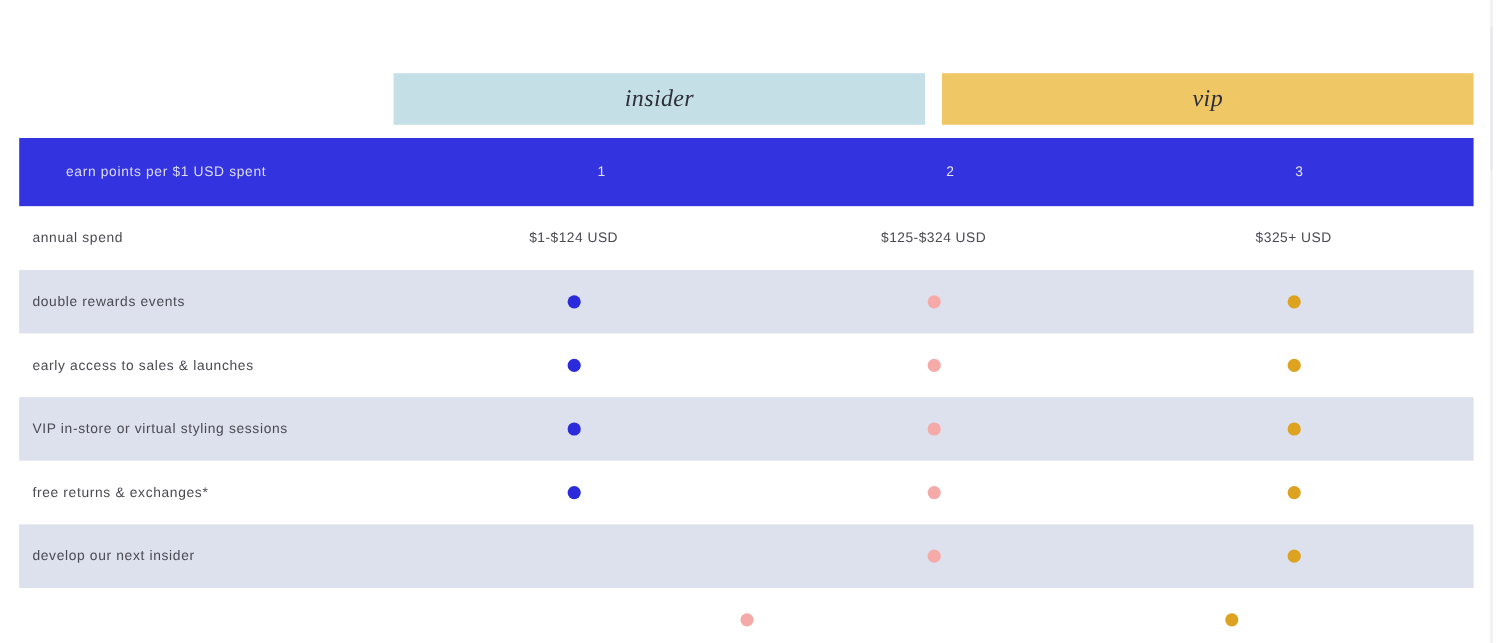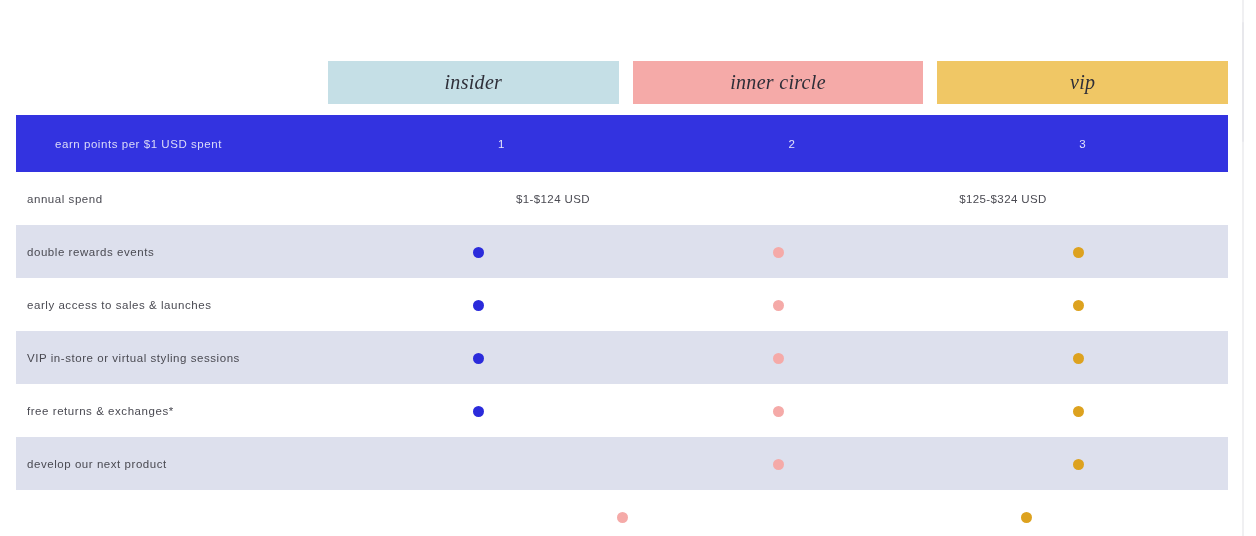--- a/index.html
+++ b/index.html
@@ -128,36 +128,36 @@
 <body>
 
 <div class="page">
 
   <div class="table">
 
     <div class="row header-row">
       <div class="c-label"></div>
       <div class="tabs-wrap" id="tabs-wrap">
           <div class="tab" style="background: rgb(197, 223, 230);">insider</div>
-          <div class="tab" style="background: rgb(245, 170, 168);">inner circle</div>
           <div class="tab" style="background: rgb(240, 199, 101); font-style: italic;">vip</div>
         </div>
     </div>
 
     <div id="rows-container">
         <div class="row row-blue">
           <div class="c-label">earn points per $1 USD spent</div>
           <div class="c-tier">1</div>
           <div class="c-tier">2</div>
           <div class="c-tier">3</div>
         </div>
         <div class="row row-data row-plain">
           <div class="c-label">annual spend</div>
           <div class="c-tier">$1-$124 USD</div>
           <div class="c-tier">$125-$324 USD</div>
+          <div class="c-tier">$325+ USD</div>
         </div>
         <div class="row row-data row-shade">
           <div class="c-label">double rewards events</div>
           <div class="c-tier"><span class="dot dot-blue"></span></div>
           <div class="c-tier"><span class="dot dot-pink"></span></div>
           <div class="c-tier"><span class="dot dot-gold"></span></div>
         </div>
         <div class="row row-data row-plain">
           <div class="c-label">early access to sales &amp; launches</div>
           <div class="c-tier"><span class="dot dot-blue"></span></div>
@@ -170,21 +170,21 @@
           <div class="c-tier"><span class="dot dot-pink"></span></div>
           <div class="c-tier"><span class="dot dot-gold"></span></div>
         </div>
         <div class="row row-data row-plain">
           <div class="c-label">free returns &amp; exchanges*</div>
           <div class="c-tier"><span class="dot dot-blue"></span></div>
           <div class="c-tier"><span class="dot dot-pink"></span></div>
           <div class="c-tier"><span class="dot dot-gold"></span></div>
         </div>
         <div class="row row-data row-shade">
-          <div class="c-label">develop our next product</div>
+          <div class="c-label">develop our next insider</div>
           <div class="c-tier"><span class="dot-none"></span></div>
           <div class="c-tier"><span class="dot dot-pink"></span></div>
           <div class="c-tier"><span class="dot dot-gold"></span></div>
         </div>
         <div class="row row-data row-plain">
           <div class="c-tier"><span class="dot-none"></span></div>
           <div class="c-tier"><span class="dot dot-pink"></span></div>
           <div class="c-tier"><span class="dot dot-gold"></span></div>
         </div>
       </div>

